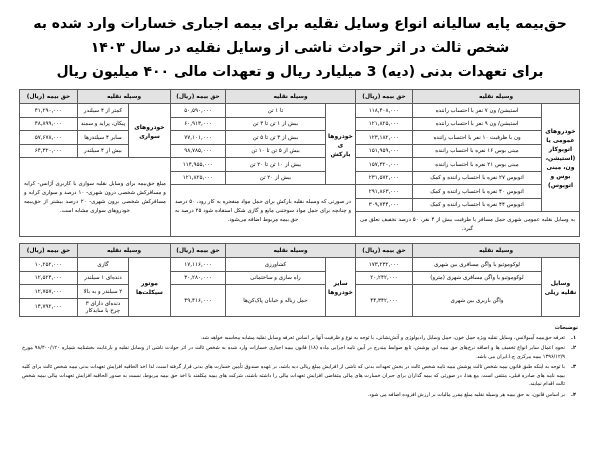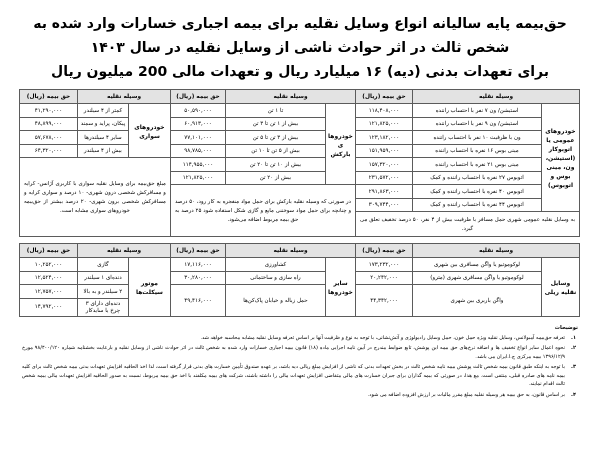--- a/index.html
+++ b/index.html
@@ -113,21 +113,21 @@
   }
   .spacer-sm { height: 6px; }
 </style>
 </head>
 <body>
 
 <div class="page">
 
   <div class="doc-title">
     <span>حق‌بیمه پایه سالیانه  انواع وسایل نقلیه برای بیمه اجباری خسارات وارد شده به شخص ثالث در اثر حوادث ناشی از وسایل نقلیه در سال ۱۴۰۳</span>
-    <span class="line2">برای تعهدات بدنی (دیه) ۱۶ میلیارد ریال و تعهدات مالی 200 میلیون ریال</span>
+    <span class="line2">برای تعهدات بدنی (دیه) 3 میلیارد ریال و تعهدات مالی ۴۰۰ میلیون ریال</span>
   </div>
 
   <div class="spacer-sm"></div>
 
   <div class="tbl-wrap">
   <table>
     <colgroup>
       <col style="width:38px">
           <col style="width:129px">
           <col style="width:57px">

